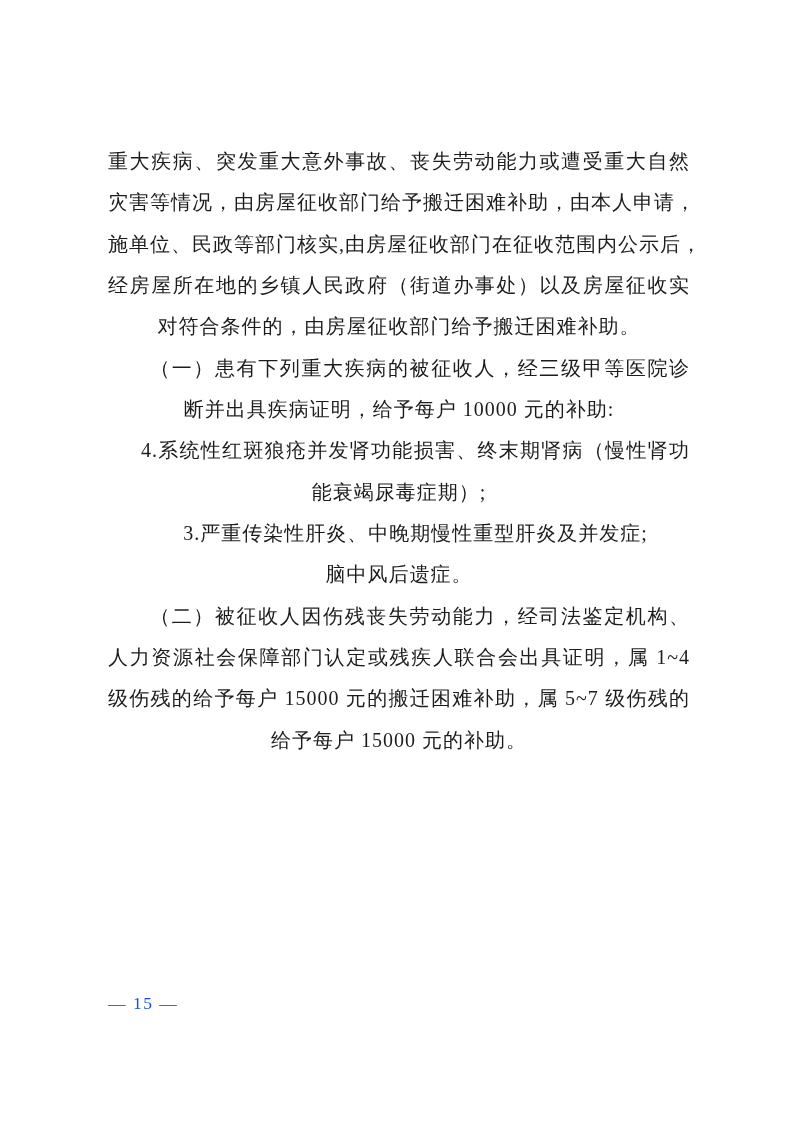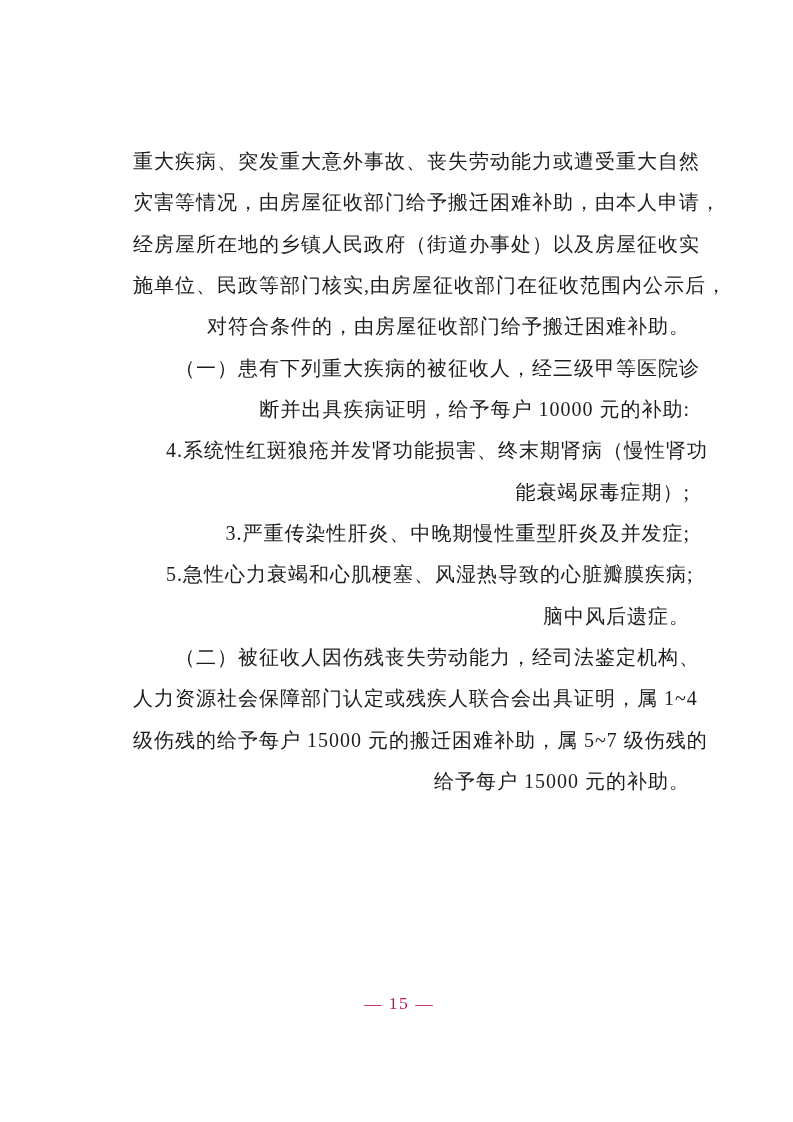--- a/index.html
+++ b/index.html
@@ -25,58 +25,56 @@
     left: 108px;
     top: 141px;
     width: 582px;
   }
   .line {
     font-size: 20px;
     letter-spacing: 1px;
     line-height: 41.35px;
     height: 41.35px;
     white-space: nowrap;
-    text-align: right;
+    text-align: center;
   }
   
   .line.j {
     text-align: justify;
     text-align-last: justify;
-    margin-left: 25px;
   }
   
   .line.i  { text-indent: 42px; }  
   .line.i2 { text-indent: 33px; }  
   .page-number {
     position: absolute;
     left: 108px;
     top: 993px;
     width: 582px;
-    text-align: center;
+    text-align: left;
     font-size: 17.5px;
     letter-spacing: 1.5px;
-    color: #be185d;
+    color: #1d4ed8;
   }
 </style>
 </head>
 <body>
 
 <div class="page">
   <div class="text-block">
     <div class="line j">重大疾病、突发重大意外事故、丧失劳动能力或遭受重大自然</div>
     <div class="line j">灾害等情况，由房屋征收部门给予搬迁困难补助，由本人申请，</div>
+    <div class="line j">施单位、民政等部门核实,由房屋征收部门在征收范围内公示后，</div>
     <div class="line j">经房屋所在地的乡镇人民政府（街道办事处）以及房屋征收实</div>
-    <div class="line j">施单位、民政等部门核实,由房屋征收部门在征收范围内公示后，</div>
     <div class="line">对符合条件的，由房屋征收部门给予搬迁困难补助。</div>
     <div class="line j i">（一）患有下列重大疾病的被征收人，经三级甲等医院诊</div>
     <div class="line">断并出具疾病证明，给予每户 10000 元的补助:</div>
     <div class="line j i2">4.系统性红斑狼疮并发肾功能损害、终末期肾病（慢性肾功</div>
     <div class="line">能衰竭尿毒症期）;</div>
     <div class="line i2">3.严重传染性肝炎、中晚期慢性重型肝炎及并发症;</div>
-    <div class="line j i2">5.急性心力衰竭和心肌梗塞、风湿热导致的心脏瓣膜疾病;</div>
     <div class="line">脑中风后遗症。</div>
     <div class="line j i">（二）被征收人因伤残丧失劳动能力，经司法鉴定机构、</div>
     <div class="line j">人力资源社会保障部门认定或残疾人联合会出具证明，属 1~4</div>
     <div class="line j">级伤残的给予每户 15000 元的搬迁困难补助，属 5~7 级伤残的</div>
     <div class="line">给予每户 15000 元的补助。</div>
   </div>
   <div class="page-number">— 15 —</div>
 </div>
 
 </body></html>

